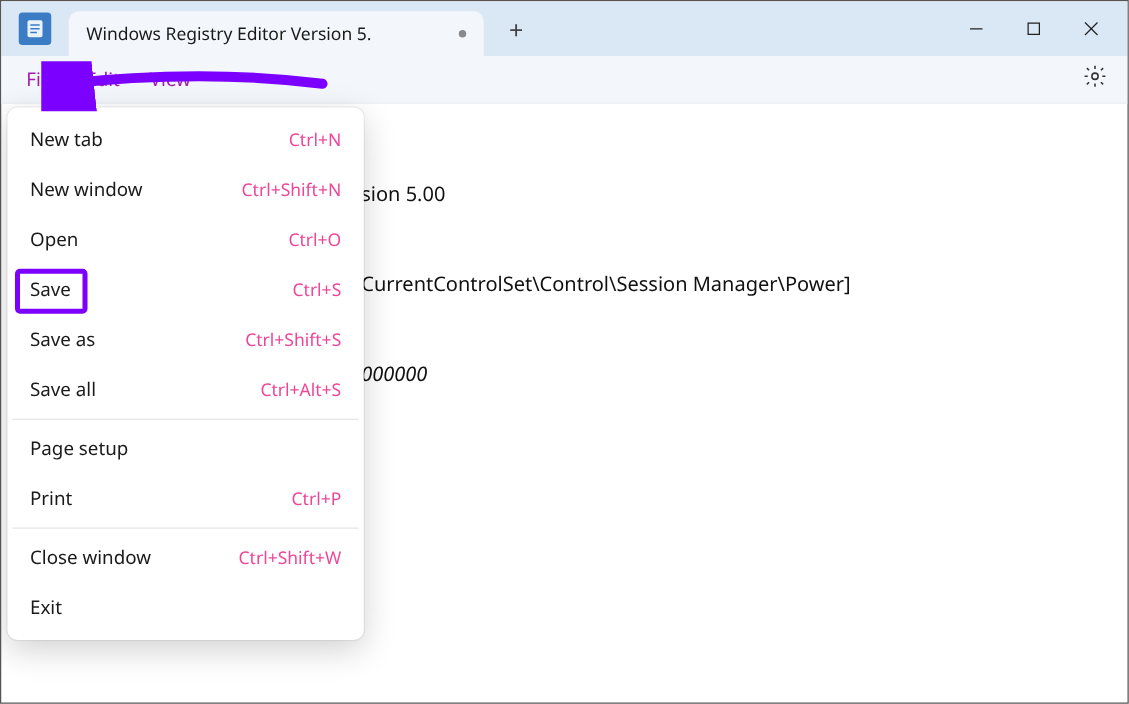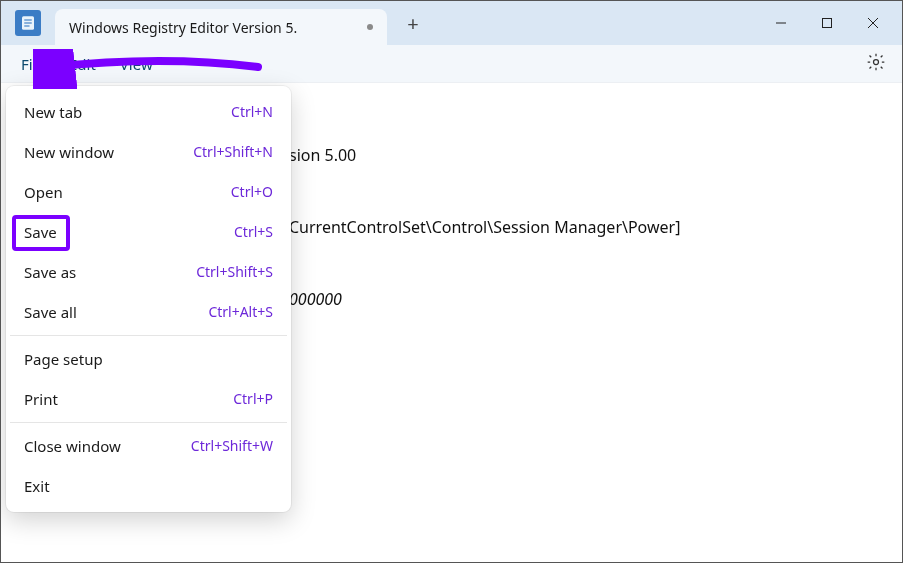--- a/index.html
+++ b/index.html
@@ -11,32 +11,32 @@
 .app-icon svg { width: 18px; height: 18px; }
 .tab { background: #f3f7fb; height: 36px; margin-top: 8px; border-radius: 8px 8px 0 0; display: flex; align-items: center; padding: 0 14px; width: 332px; font-size: 14px; color: #1a1a1a; position: relative; }
 .tab-title { flex: 1; white-space: nowrap; overflow: hidden; text-overflow: ellipsis; }
 .dirty-dot { width: 6px; height: 6px; border-radius: 50%; background: #8a8a8a; margin-left: 10px; }
 .new-tab-btn { width: 32px; height: 32px; display: flex; align-items: center; justify-content: center; font-size: 20px; color: #444; margin-left: 10px; cursor: pointer; }
 .win-controls { margin-left: auto; display: flex; }
 .win-btn { width: 46px; height: 40px; display: flex; align-items: center; justify-content: center; font-size: 14px; color: #222; }
 .win-btn svg { width: 12px; height: 12px; }
 
 
-.menubar { height: 38px; background: #f3f7fb; display: flex; align-items: center; padding: 0 8px; font-size: 15px; color: #0c4a6e; border-bottom: 1px solid #eceff3; justify-content: center; }
+.menubar { height: 38px; background: #f3f7fb; display: flex; align-items: center; padding: 0 8px; font-size: 15px; color: #a21caf; border-bottom: 1px solid #eceff3; justify-content: center; }
 .menu-item { padding: 6px 12px; cursor: pointer; }
 .spacer { flex: 1; }
 .settings-btn { padding: 6px 8px; cursor: pointer; }
 
 
 .editor { padding: 12px 18px; font-family: Consolas, "Courier New", monospace; font-size: 16px; color: #111; line-height: 1.5; white-space: pre; }
 
 
 .dropdown { position: absolute; left: 5px; top: 85px; width: 285px; background: #fff; border-radius: 8px; box-shadow: 0 8px 26px rgba(0,0,0,0.18), 0 0 0 1px rgba(0,0,0,0.05); padding: 6px 0; z-index: 20; }
-.dd-item { display: flex; align-items: flex-start; justify-content: space-between; padding: 10px 18px; font-size: 15px; color: #1a1a1a; cursor: pointer; gap: 11px; }
-.dd-shortcut { color: #6d28d9; font-size: 14px; }
+.dd-item { display: flex; align-items: flex-end; justify-content: space-between; padding: 10px 18px; font-size: 15px; color: #1a1a1a; cursor: pointer; gap: 11px; }
+.dd-shortcut { color: #ec4899; font-size: 14px; }
 .dd-sep { height: 1px; background: #e5e5e5; margin: 3px 4px; }
 
 
 .highlight-save { position: absolute; border: 4px solid #7b00ff; border-radius: 4px; pointer-events: none; z-index: 25; }
 
 
 .arrow-wrap { position: absolute; pointer-events: none; z-index: 26; }
 </style>
 </head>
 <body>

